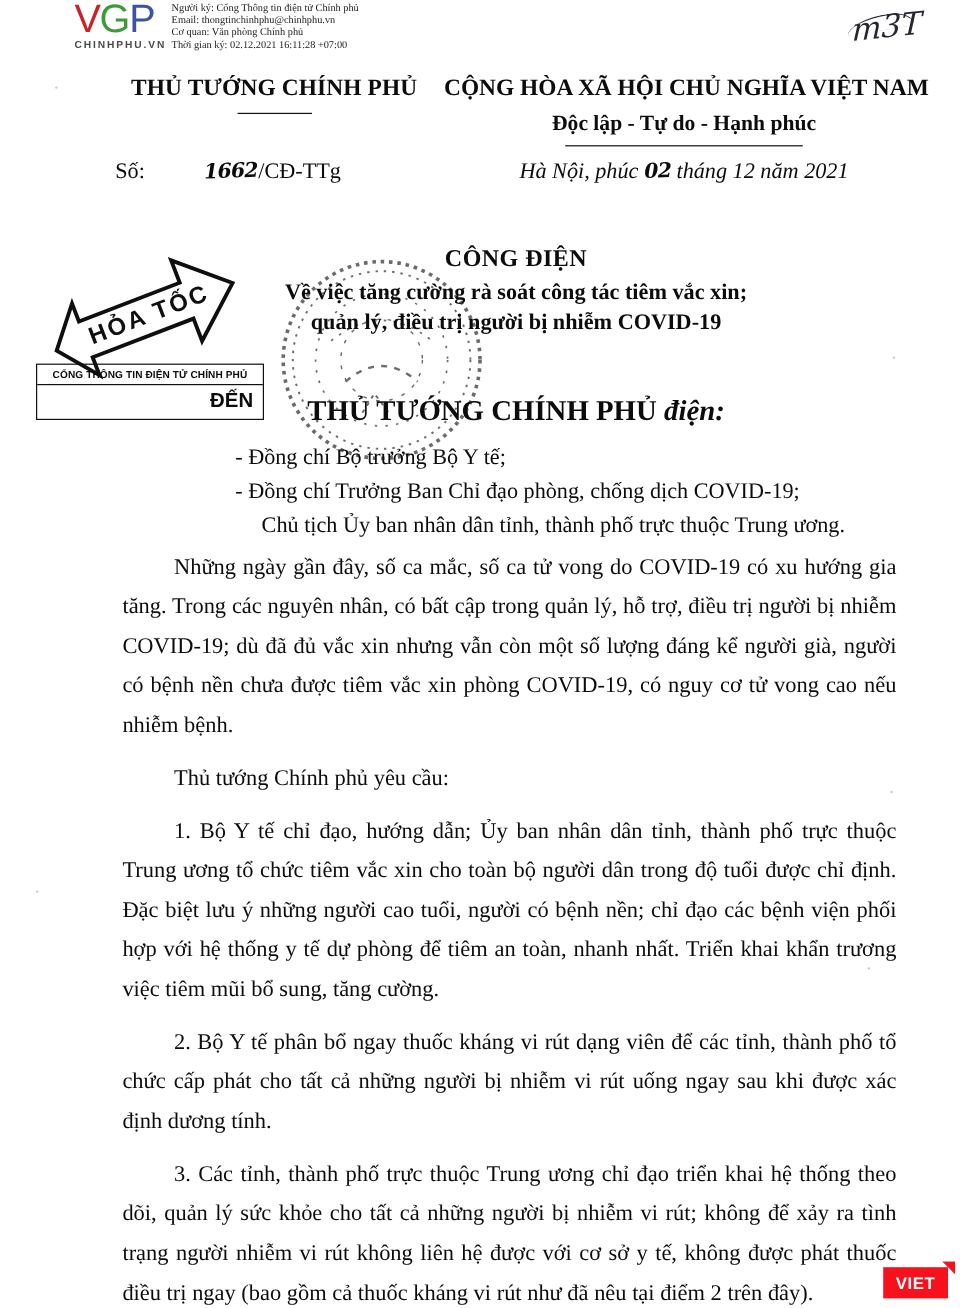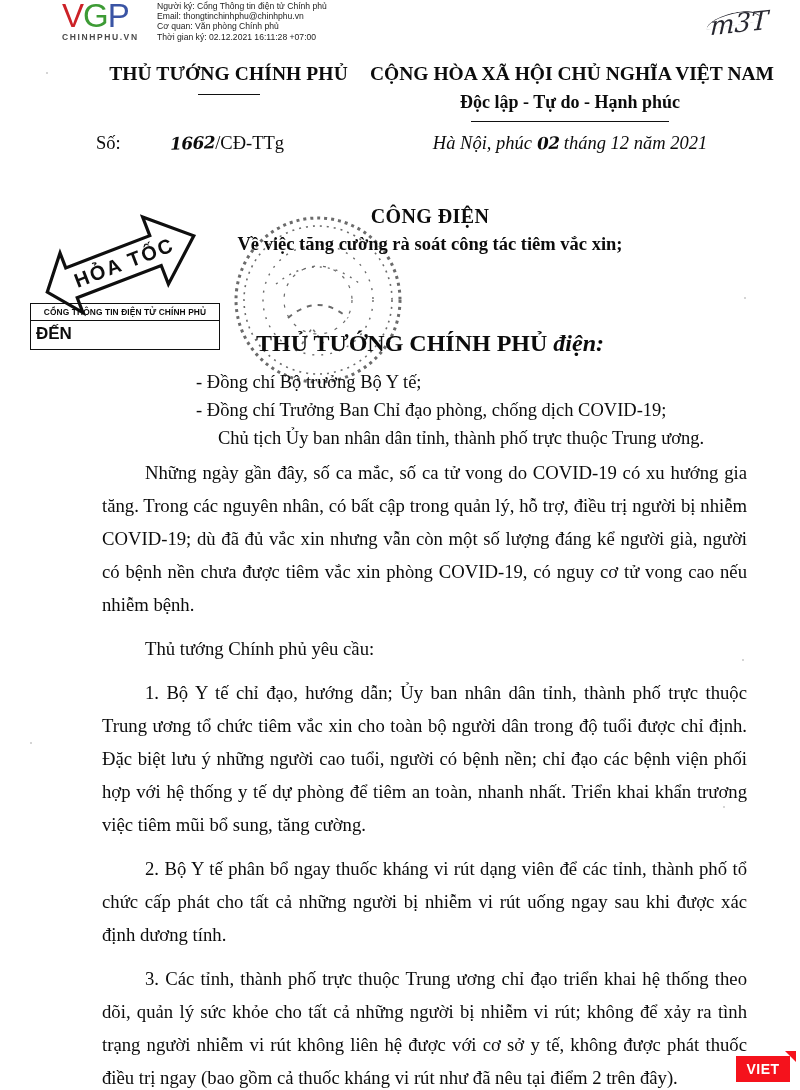--- a/index.html
+++ b/index.html
@@ -40,22 +40,22 @@
     position: absolute;
     top: 32px; left: 0;
     font-family: "Liberation Sans", sans-serif;
     font-size: 8.5px;
     font-weight: bold;
     letter-spacing: 1.6px;
     color: #4a4a4a;
   }
   .sig-text {
     position: absolute;
-    top: 1px; left: 95px;
-    font-family: Liberation Sans, sans-serif;
+    top: 1px; left: 81px;
+    font-family: Liberation Serif, serif;
     font-size: 8.6px;
     line-height: 10.2px;
     color: #1b1b1b;
     white-space: nowrap;
   }
 
   
   .hand-initial {
     position: absolute;
     top: 8px; left: 710px;
@@ -184,20 +184,21 @@
     letter-spacing: .1px;
     text-align: center;
     padding: 3px 2px 3px 2px;
     border-bottom: 1.5px solid #101010;
     white-space: nowrap;
   }
   .arrival-body {
     display: flex;
     align-items: flex-end;
     padding: 3px 4px 5px 5px;
+    flex-direction: column;
   }
   .arrival-den {
     font-family: "Liberation Sans", sans-serif;
     font-weight: bold;
     font-size: 17px;
     margin-right: 4px;
   }
   .arrival-rows { flex: 1; }
   .arrival-row {
     font-family: "Liberation Sans", sans-serif;
@@ -368,20 +369,21 @@
     <path d="M56 104 q30 -26 60 0" fill="none" stroke="#111" stroke-width="2" stroke-dasharray="5 6"></path>
     <path d="M44 70 q42 -34 84 0" fill="none" stroke="#111" stroke-width="1.4" stroke-dasharray="2 6"></path>
     <path d="M70 130 l10 -16 l12 16" fill="none" stroke="#111" stroke-width="1.6" stroke-dasharray="3 4"></path>
   </svg>
 </div>
 
 <div class="title-wrap">
   <div class="title-main">CÔNG ĐIỆN</div>
   <div class="title-sub">
     <div>Về việc tăng cường rà soát công tác tiêm vắc xin;</div>
+    <div>quản lý, điều trị người bị nhiễm COVID-19</div>
   </div>
 </div>
 
 <div class="dien-line">
   <span>THỦ TƯỚNG CHÍNH PHỦ </span><em>điện:</em>
 </div>
 <div class="recipients">
   <div>- Đồng chí Bộ trưởng Bộ Y tế;</div>
   <div>- Đồng chí Trưởng Ban Chỉ đạo  phòng, chống  dịch COVID-19;</div>
   <div class="indent">Chủ tịch Ủy ban nhân dân tỉnh, thành phố trực thuộc Trung ương.</div>

